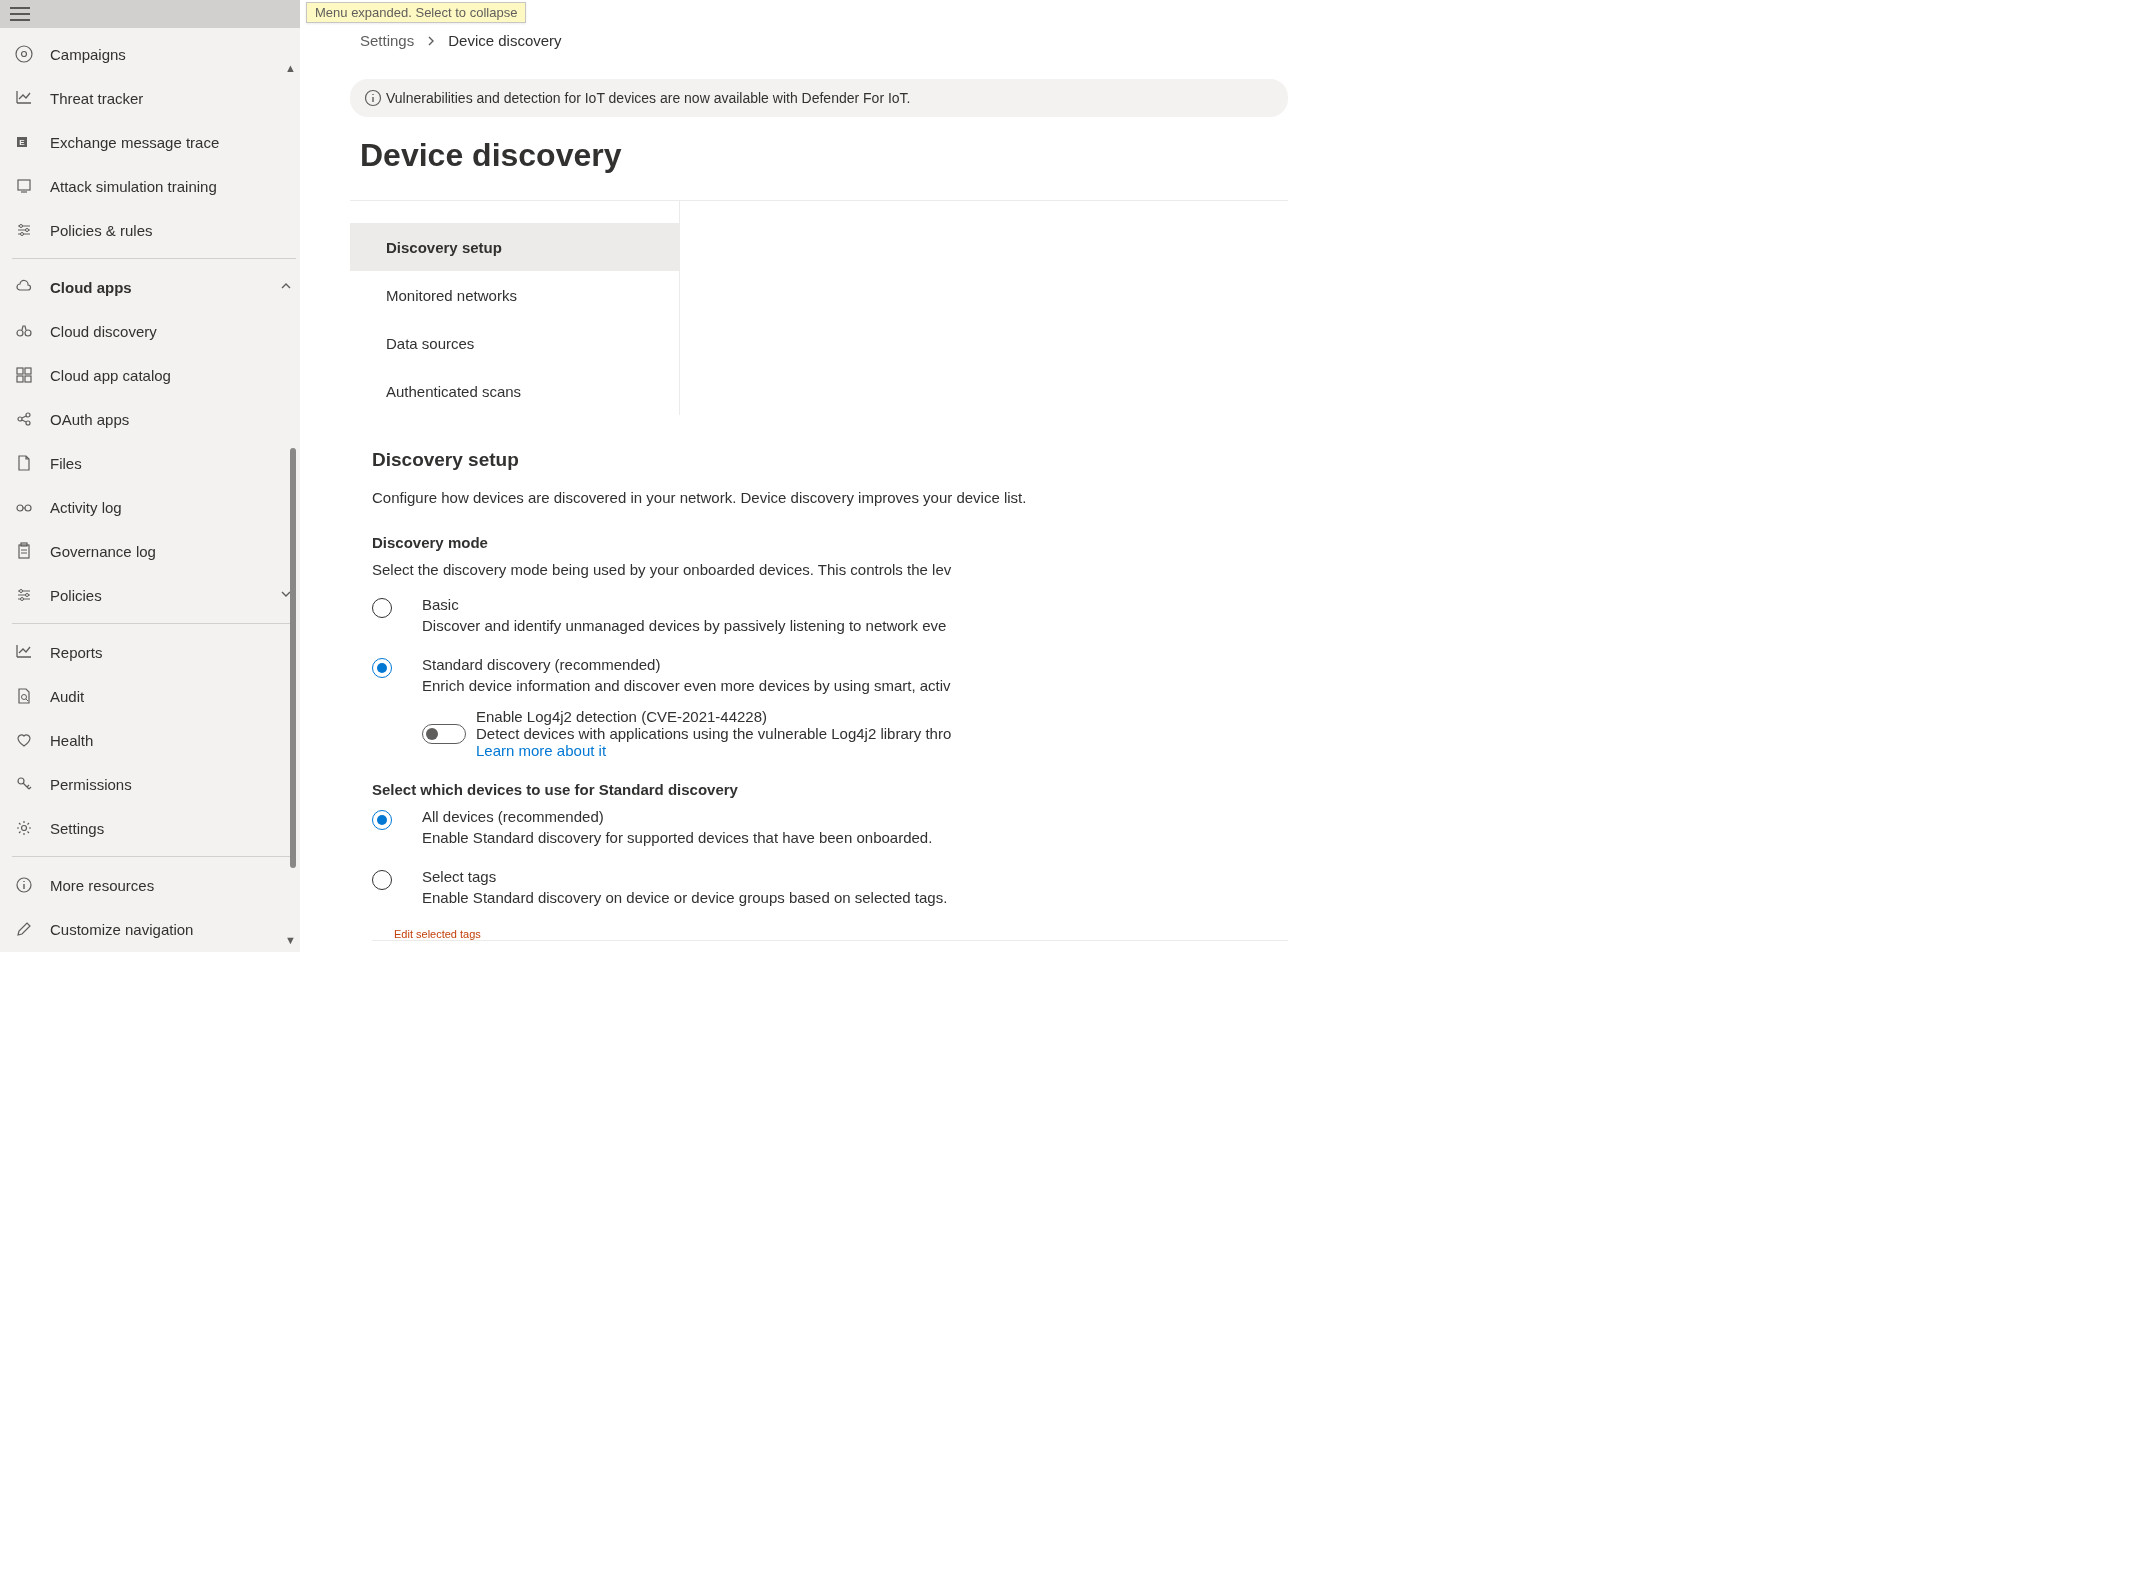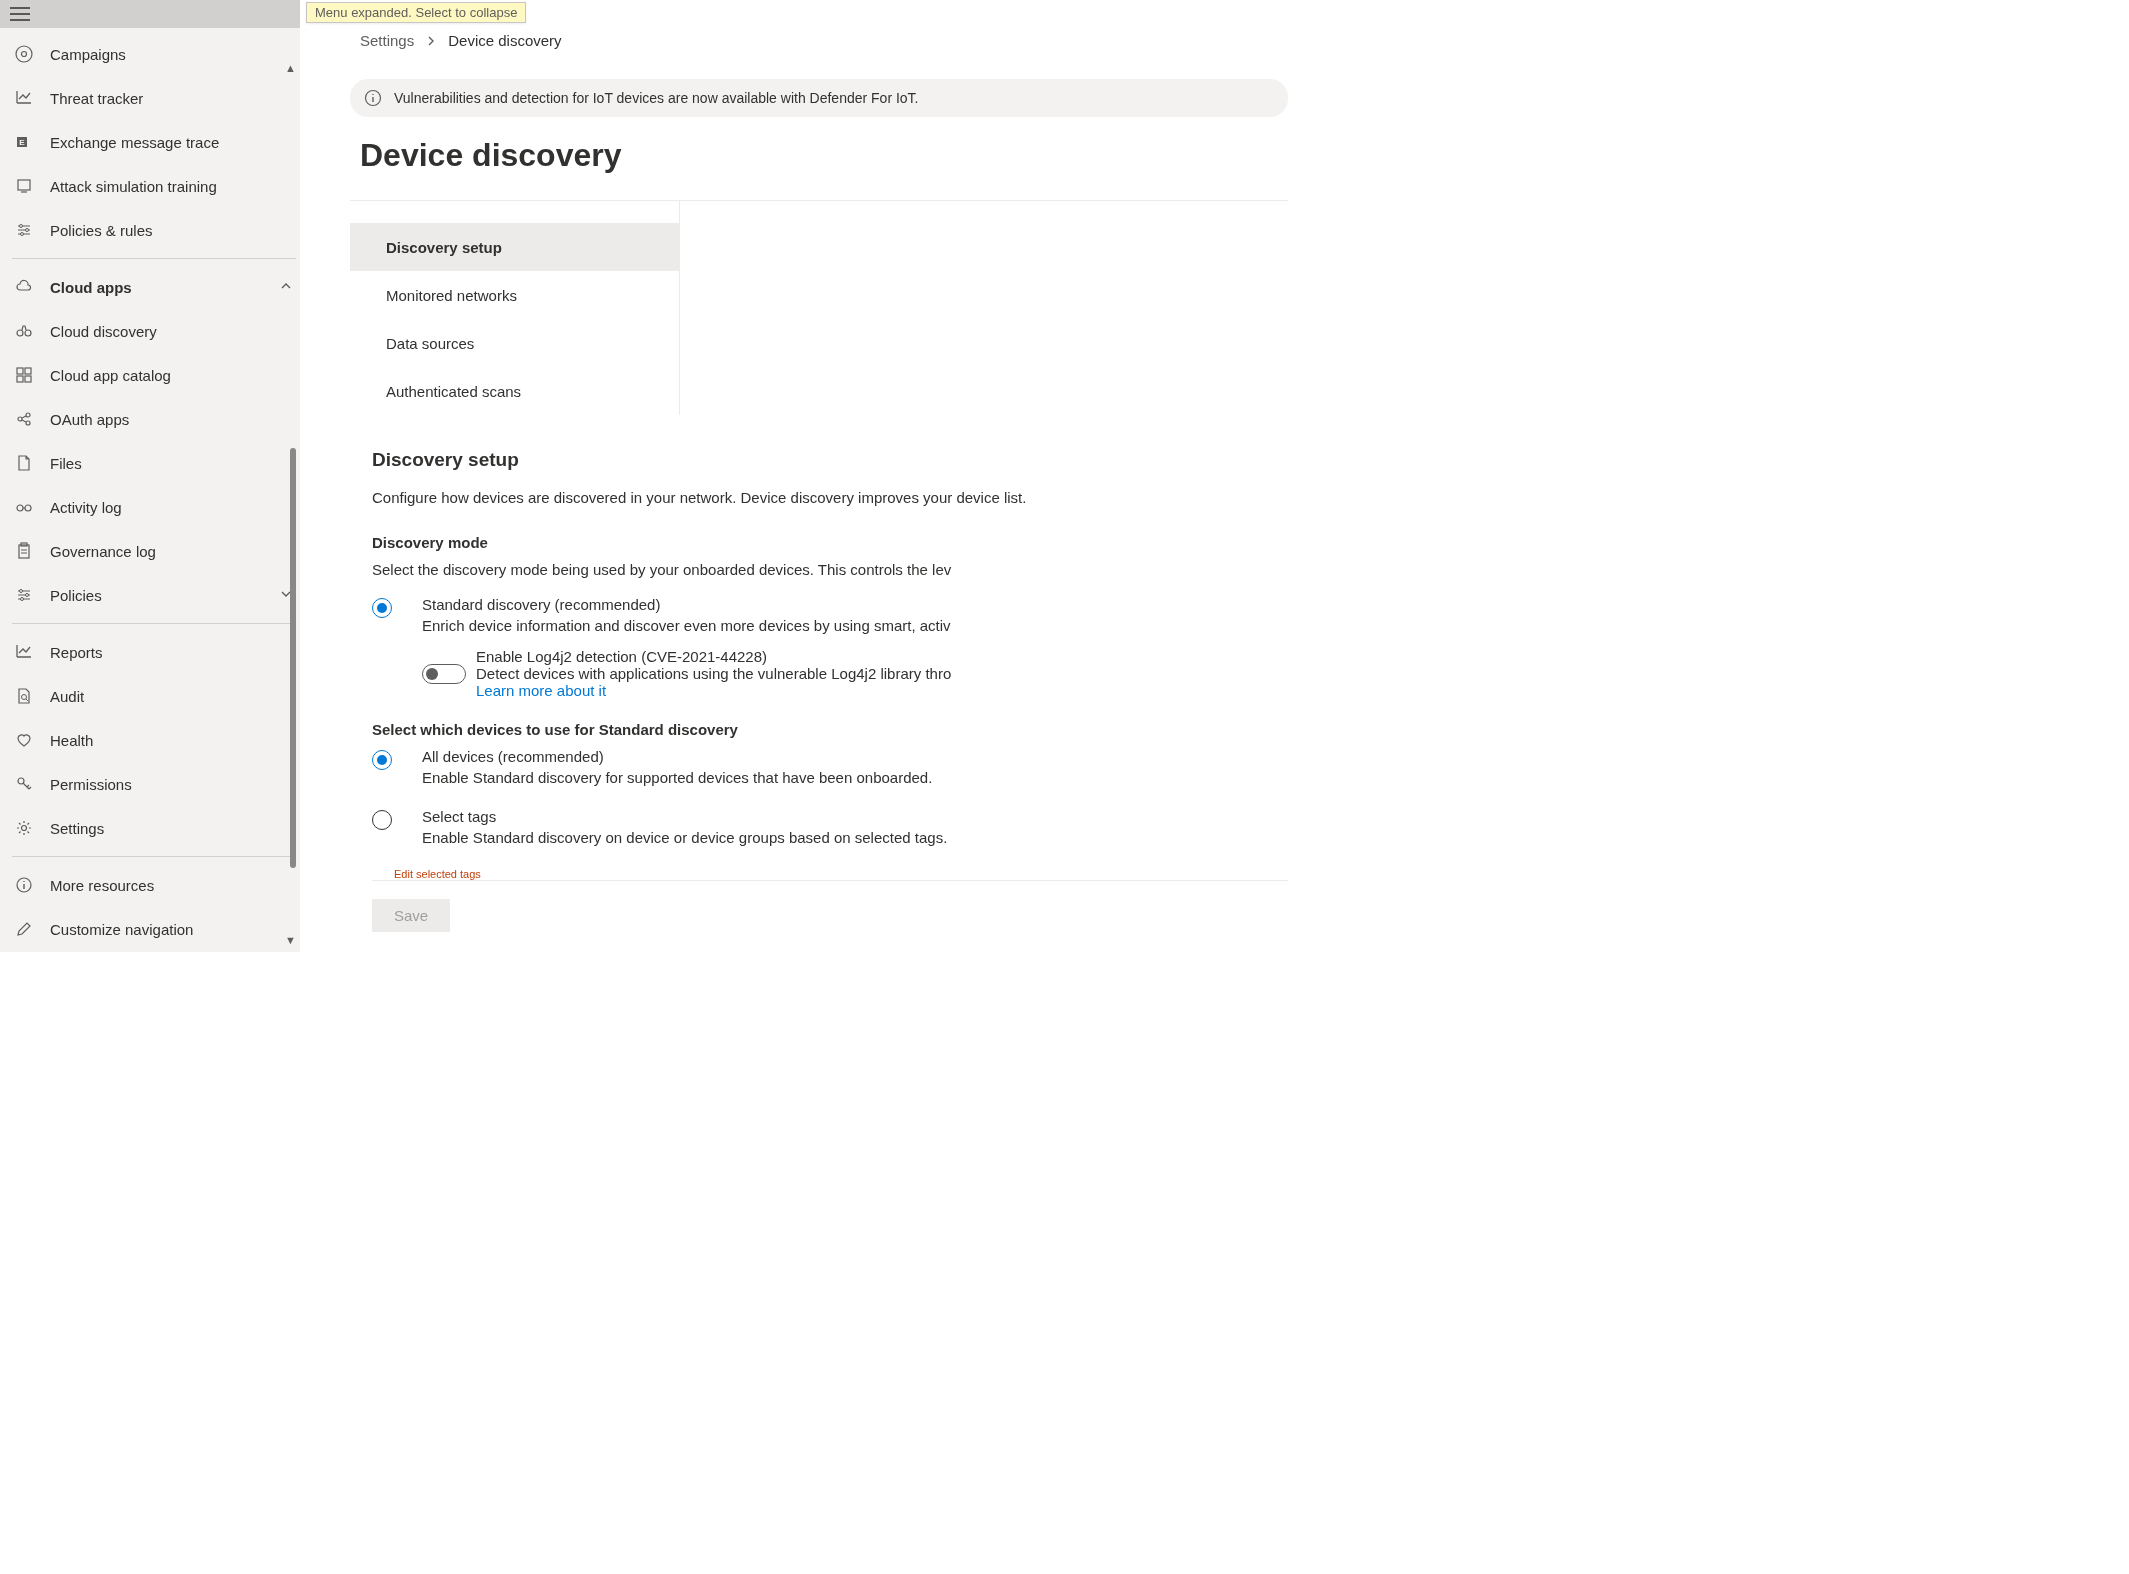--- a/index.html
+++ b/index.html
@@ -137,21 +137,21 @@
     }
     .breadcrumb .crumb { color: #605e5c; }
     .breadcrumb .crumb.current { color: #323130; }
     .breadcrumb .sep svg { display: block; }
     .info-banner {
       margin: 0 0 0 50px;
       background: #f3f2f1;
       display: flex;
       align-items: center;
       padding: 10px 14px;
-      gap: 12px;
+      gap: 4px;
       font-size: 14px;
       color: #323130;
       border-radius: 18px;
     }
     .info-banner .info-icon {
       width: 18px;
       height: 18px;
       color: #605e5c;
       flex-shrink: 0;
     }
@@ -562,20 +562,27 @@
       </nav>
 
       <section class="detail">
         <div class="detail-body">
           <h2>Discovery setup</h2>
           <p class="desc">Configure how devices are discovered in your network. Device discovery improves your device list.</p>
 
           <div class="section-label">Discovery mode</div>
           <div class="section-sub">Select the discovery mode being used by your onboarded devices. This controls the lev</div>
 
+          <div class="radio-option">
+            <div class="radio"></div>
+            <div class="radio-body">
+              <div class="radio-title">Basic</div>
+              <div class="radio-desc">Discover and identify unmanaged devices by passively listening to network eve</div>
+            </div>
+          </div>
 
           <div class="radio-option">
             <div class="radio checked"></div>
             <div class="radio-body">
               <div class="radio-title">Standard discovery (recommended)</div>
               <div class="radio-desc">Enrich device information and discover even more devices by using smart, activ</div>
               <div class="toggle-row">
                 <div class="toggle">
                     <div class="knob"></div>
                   </div>

